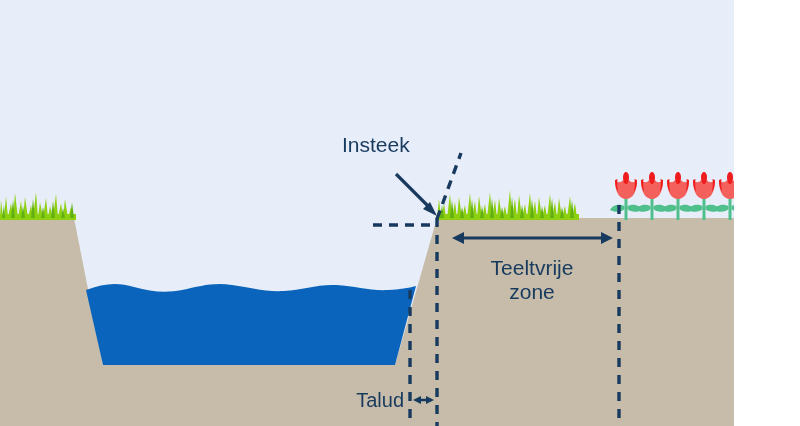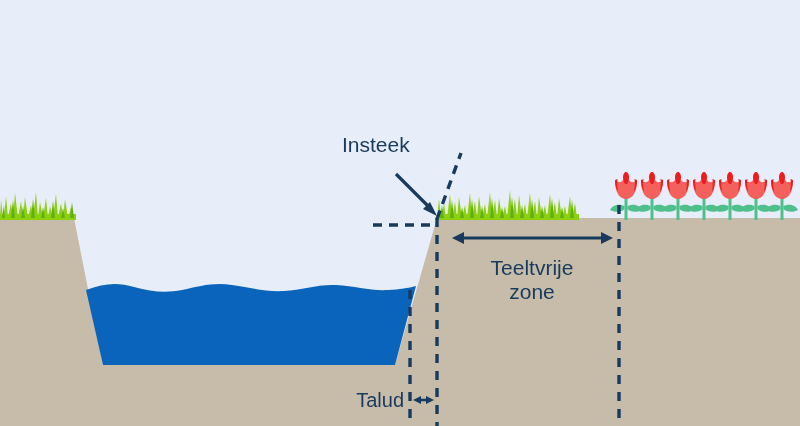--- a/index.html
+++ b/index.html
@@ -3,21 +3,21 @@
 <meta charset="utf-8">
 <title>Insteek diagram</title>
 <style>
   html, body {
     margin: 0;
     padding: 0;
     background: #ffffff;
   }
   #scene {
     position: relative;
-    width: 800px;
+    width: 734px;
     height: 426px;
     overflow: hidden;
     font-family: "Liberation Sans", sans-serif;
   }
   #scene svg {
     display: block;
   }
   .label-text {
     font-family: "Liberation Sans", sans-serif;
     font-size: 21px;

